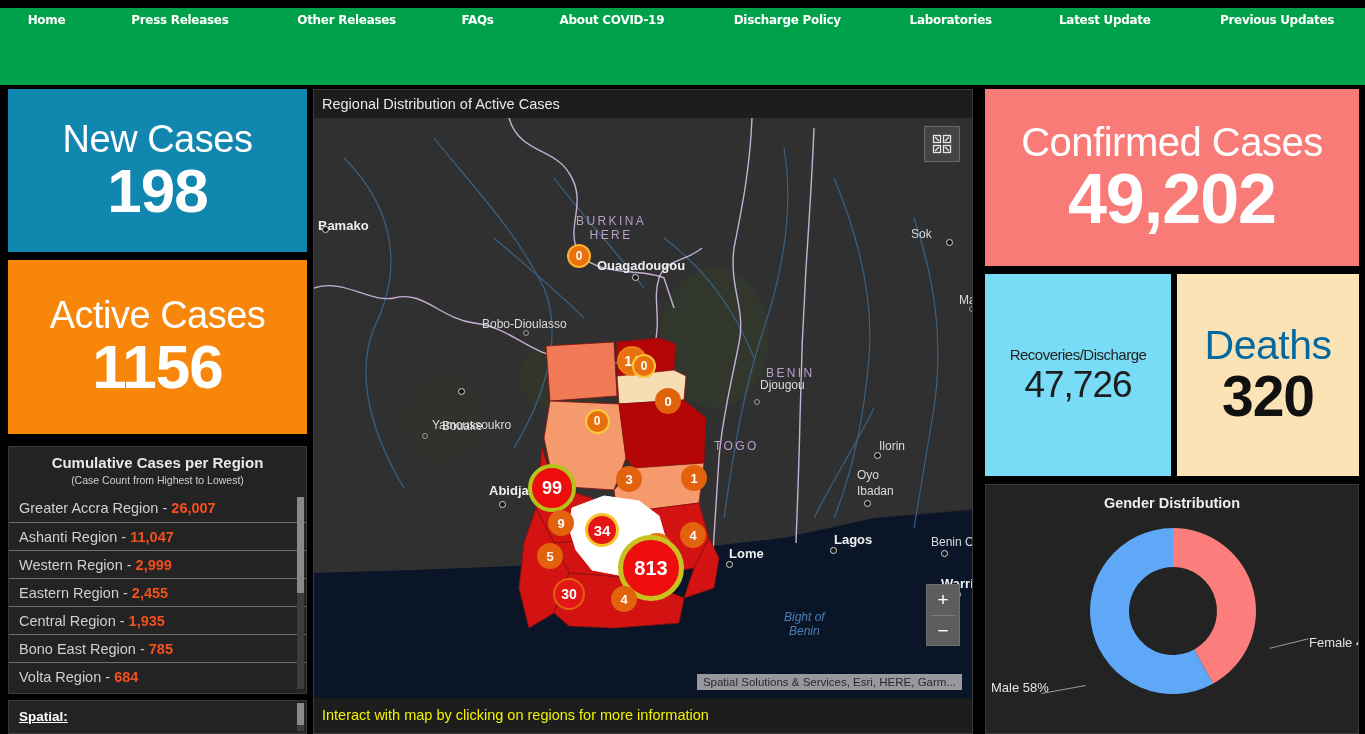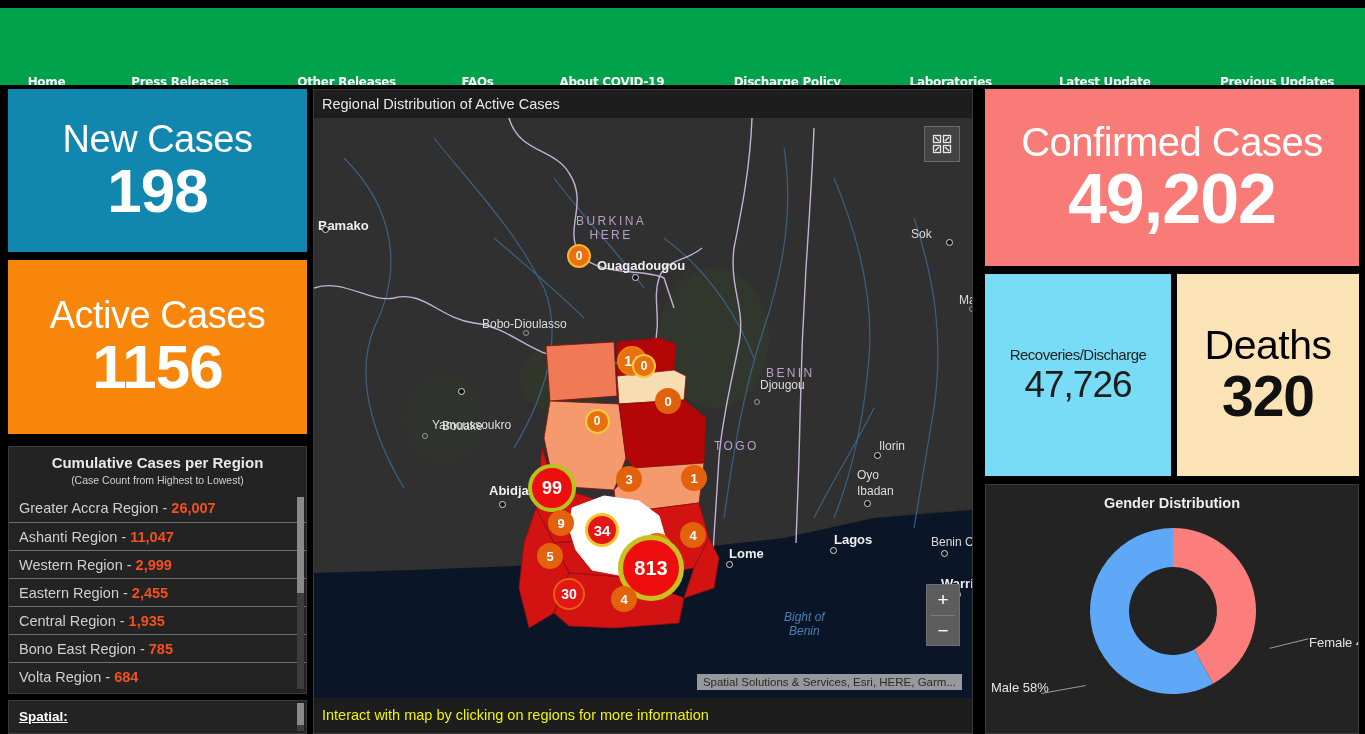--- a/index.html
+++ b/index.html
@@ -6,21 +6,21 @@
   html, body {
     width: 1365px; height: 734px;
     background: #000; overflow: hidden;
     font-family: "Liberation Sans", sans-serif;
   }
 
   
   #nav {
     position: absolute; left: 0; top: 8px; width: 1365px; height: 85px;
     background: #00a14b;
-    display: flex; align-items: flex-end; justify-content: center;
+    display: flex; align-items: flex-start; justify-content: center;
   }
   #nav-list { display: flex; align-items: center; gap: 0; }
   .nav-item {
     color: #ffffff; font-size: 13px; font-weight: bold;
     letter-spacing: -0.3px; white-space: nowrap;
     padding: 4px 0; margin: 0 30px;
     font-family: "DejaVu Sans", sans-serif;
     transform: scaleX(0.92); transform-origin: center;
     cursor: pointer;
   }
@@ -164,21 +164,21 @@
   #kpi-recover {
     position: absolute; left: 5px; top: 185px; width: 186px; height: 202px;
     background: #78dcf6;
   }
   #kpi-recover .kpi-title { font-size: 15px; color: #222; }
   #kpi-recover .kpi-value { font-size: 37px; color: #1d1d1d; font-weight: normal; margin-top: 4px; }
   #kpi-deaths {
     position: absolute; left: 197px; top: 185px; width: 182px; height: 202px;
     background: #fbe3b5;
   }
-  #kpi-deaths .kpi-title { font-size: 41px; color: #000000; }
+  #kpi-deaths .kpi-title { font-size: 41px; color: #0369a1; }
   #kpi-deaths .kpi-value { font-size: 57px; color: #111; font-weight: bold; }
 
   #gender-panel {
     position: absolute; left: 5px; top: 395px; width: 374px; height: 250px;
     background: #232323; border: 1px solid #3a3a3a; overflow: hidden;
   }
   #gender-title {
     text-align: center; color: #ededed; font-size: 14.5px;
     font-weight: bold; padding-top: 10px;
   }

